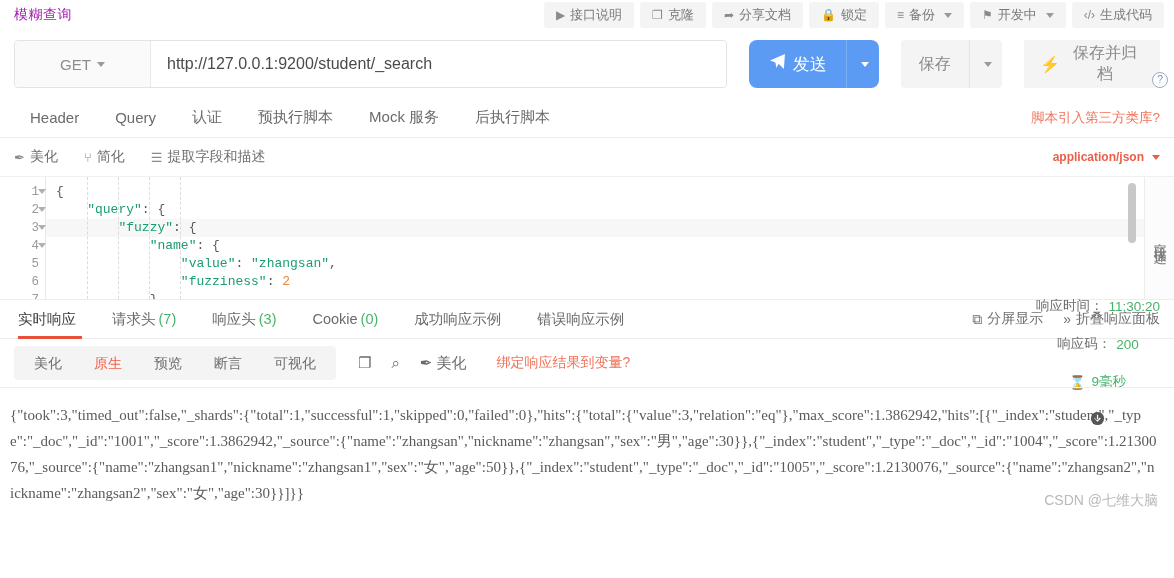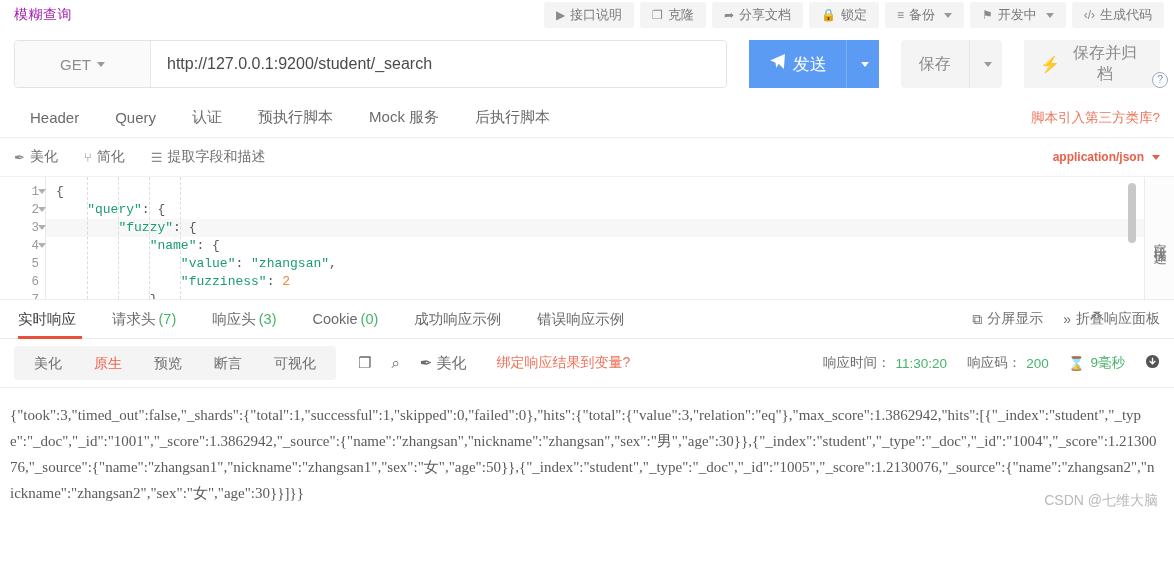--- a/index.html
+++ b/index.html
@@ -35,21 +35,21 @@
   .url-wrap { display:flex; flex:0 0 713px; height:48px; border:1px solid #e3e3e5; border-radius:4px; overflow:hidden;}
   .method {
     width:136px; background:#fafafa; border-right:1px solid #e8e8ea;
     display:flex; align-items:center; justify-content:center; gap:2px;
     font-size:15px; color:#8c8c8c; cursor:pointer;
   }
   .url-input {
     flex:1; border:0; outline:0; padding:0 16px; font-size:16px; color:#4a4a4a;
     font-family:"Liberation Sans", sans-serif; background:#fff;
   }
-  .send-group { display:flex; height:48px; border-radius:0; overflow:hidden; margin-left:12px;}
+  .send-group { display:flex; height:48px; border-radius:8px; overflow:hidden; margin-left:12px;}
   .send-btn {
     background:#5b9bf3; color:#fff; border:0; width:99px;
     display:flex; align-items:center; justify-content:center; gap:7px;
     font-size:17px; cursor:pointer;
   }
   .send-split { background:#5b9bf3; border-left:1px solid #7aaff6; width:33px;
     display:flex;align-items:center;justify-content:center;cursor:pointer;}
   .send-split .caret { border-top-color:#fff; }
   .save-group { display:flex; height:48px; margin-left:12px; border-radius:4px; overflow:hidden;}
   .save-btn { background:#f4f4f5; border:0; width:69px; font-size:16px; color:#8a8a8a; cursor:pointer;}
@@ -150,21 +150,21 @@
   .respbar { height:48px; display:flex; align-items:center; padding:0 14px; gap:0;}
   .seg {
     background:#f4f4f5; border-radius:4px; display:flex; align-items:center; height:34px;
     padding: 0 4px;
   }
   .seg .s { padding:0 16px; font-size:14px; color:#6f6f6f; cursor:pointer; line-height:34px;}
   .seg .s.active { color:#f0604a; }
   .icon-grp { display:flex; align-items:center; gap:20px; margin-left:22px; }
   .icon-grp .ig { font-size:15px; color:#6b6b6b; cursor:pointer; display:flex;align-items:center;gap:4px;}
   .bindvar { margin-left:30px; font-size:14px; color:#f0735a; cursor:pointer;}
-  .meta { margin-left:auto; display:flex; align-items:center; gap:20px; font-size:13.5px; color:#6f6f6f;}
+  .meta { margin-left:auto; display:flex; align-items:center; gap:20px; font-size:13.5px; color:#6f6f6f;flex-direction:column;}
   .meta .g { color:#46b36a; }
   .meta .it { display:flex; align-items:center; gap:5px;}
 
   
   .respbody {
     border-top:1px solid #ededef; height:132px; padding:14px 16px 0 10px;
     font-family:"Liberation Serif","DejaVu Serif",serif;
     font-size:15px; color:#5b5b5b; line-height:26px;
     word-break:break-all; white-space:normal; overflow:hidden; position:relative;
   }

